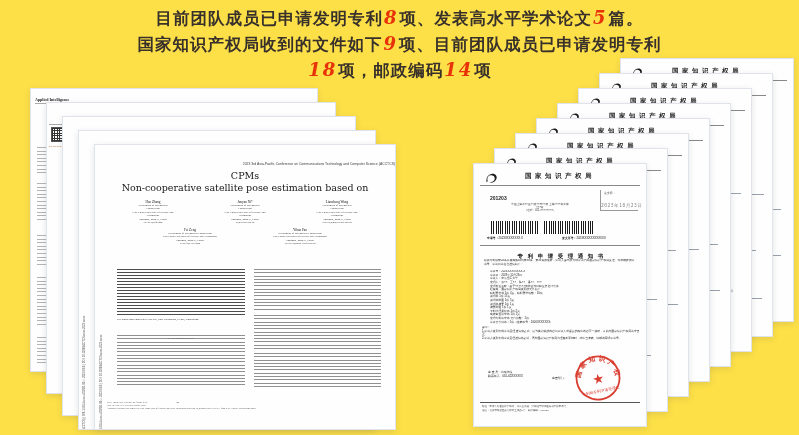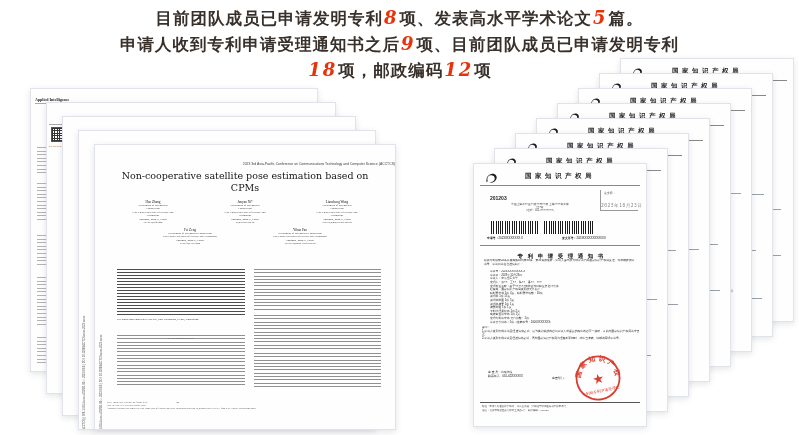--- a/index.html
+++ b/index.html
@@ -1,16 +1,16 @@
 <!DOCTYPE html>
 <html><head>
 <meta charset="utf-8">
 <style>
   html,body{margin:0;padding:0;background:#e8ecf2}
-  .stage{position:relative;width:799px;height:435px;background:#ffffff;overflow:hidden;
+  .stage{position:relative;width:799px;height:435px;background:#fde047;overflow:hidden;
          font-family:"Liberation Sans",sans-serif}
 
   
   .headline{position:absolute;top:5px;left:0;width:100%;text-align:center;
             font-weight:bold;font-size:16.5px;line-height:25px;letter-spacing:1px;color:#38302b}
   .hl-num{font-family:"DejaVu Serif",serif;font-style:italic;font-weight:bold;
           color:#e8320a;font-size:18px;letter-spacing:2px;padding:0 1px}
 
   
   .sheet{position:absolute;background:#fefefe;border:1px solid #e0e4ea;
@@ -88,22 +88,22 @@
   .nitems{font-size:8px;line-height:10.2px;color:#222;white-space:nowrap}
   .seal{position:absolute;left:100px;top:190px;transform:rotate(-12deg);opacity:.92}
 </style>
 </head>
 <body>
 
 <div class="stage">
 
   <div class="headline">
     <div><span>目前团队成员已申请发明专利</span><span class="hl-num">8</span><span>项、发表高水平学术论文</span><span class="hl-num">5</span><span>篇。</span></div>
-    <div><span>申请人收到专利申请受理通知书之后</span><span class="hl-num">9</span><span>项、目前团队成员已申请发明专利</span></div>
-    <div><span class="hl-num">18</span><span>项，邮政编码</span><span class="hl-num">12</span><span>项</span></div>
+    <div><span>国家知识产权局收到的文件如下</span><span class="hl-num">9</span><span>项、目前团队成员已申请发明专利</span></div>
+    <div><span class="hl-num">18</span><span>项，邮政编码</span><span class="hl-num">14</span><span>项</span></div>
   </div>
 
   <div class="sheet s1">
     <div class="sc" style="left:4px;top:6px;transform:scale(.4)"><span class="ai-head">Applied Intelligence</span></div>
     <div class="rule" style="left:4px;top:14px;width:110px"></div>
     <div class="tl light" style="position:absolute;left:6px;top:58px;width:48px;height:26px"></div>
     <div class="tl light" style="position:absolute;left:6px;top:94px;width:50px;height:40px"></div>
     <div class="tl light" style="position:absolute;left:6px;top:146px;width:46px;height:30px"></div>
     <div class="tl light" style="position:absolute;left:6px;top:188px;width:50px;height:50px"></div>
     <div class="tl light" style="position:absolute;left:6px;top:248px;width:48px;height:26px"></div>
@@ -122,22 +122,22 @@
   <div class="sheet s4">
     <div class="confwrap" style="top:13px"><span>2023 3rd Asia-Pacific Conference on Communications Technology and Computer Science (ACCTCS)</span></div>
     <div class="sidetext" style="left:0px;top:-60px;height:700px">
         <span>2023 3rd Asia-Pacific Conference on Communications Technology and Computer Science (ACCTCS) | 978-1-6654-xxxx-x/23/$31.00 ©2023 IEEE | DOI: 10.1109/ACCTCSxxxxx.2023.xxxxx</span>
       </div>
   </div>
 
   <div class="sheet s5">
     <div class="confwrap" style="top:12px"><span>2023 3rd Asia-Pacific Conference on Communications Technology and Computer Science (ACCTCS)</span></div>
     <div class="ptitle" style="top:25px">
+      <div>CPMs</div>
       <div>Non-cooperative satellite pose estimation based on</div>
-      <div>CPMs</div>
     </div>
     <div class="arow" style="top:55px">
       <div class="acol" style="width:92px;height:26px">
           <div>
         <div class="aname">Hao Zhang</div>
         <div class="aaff">Department of Mechanical</div>
         <div class="aaff">Engineering</div>
         <div class="aaff">East China University of Science and</div>
         <div class="aaff">Technology</div>
         <div class="aaff">Shanghai, 200237, China</div>

